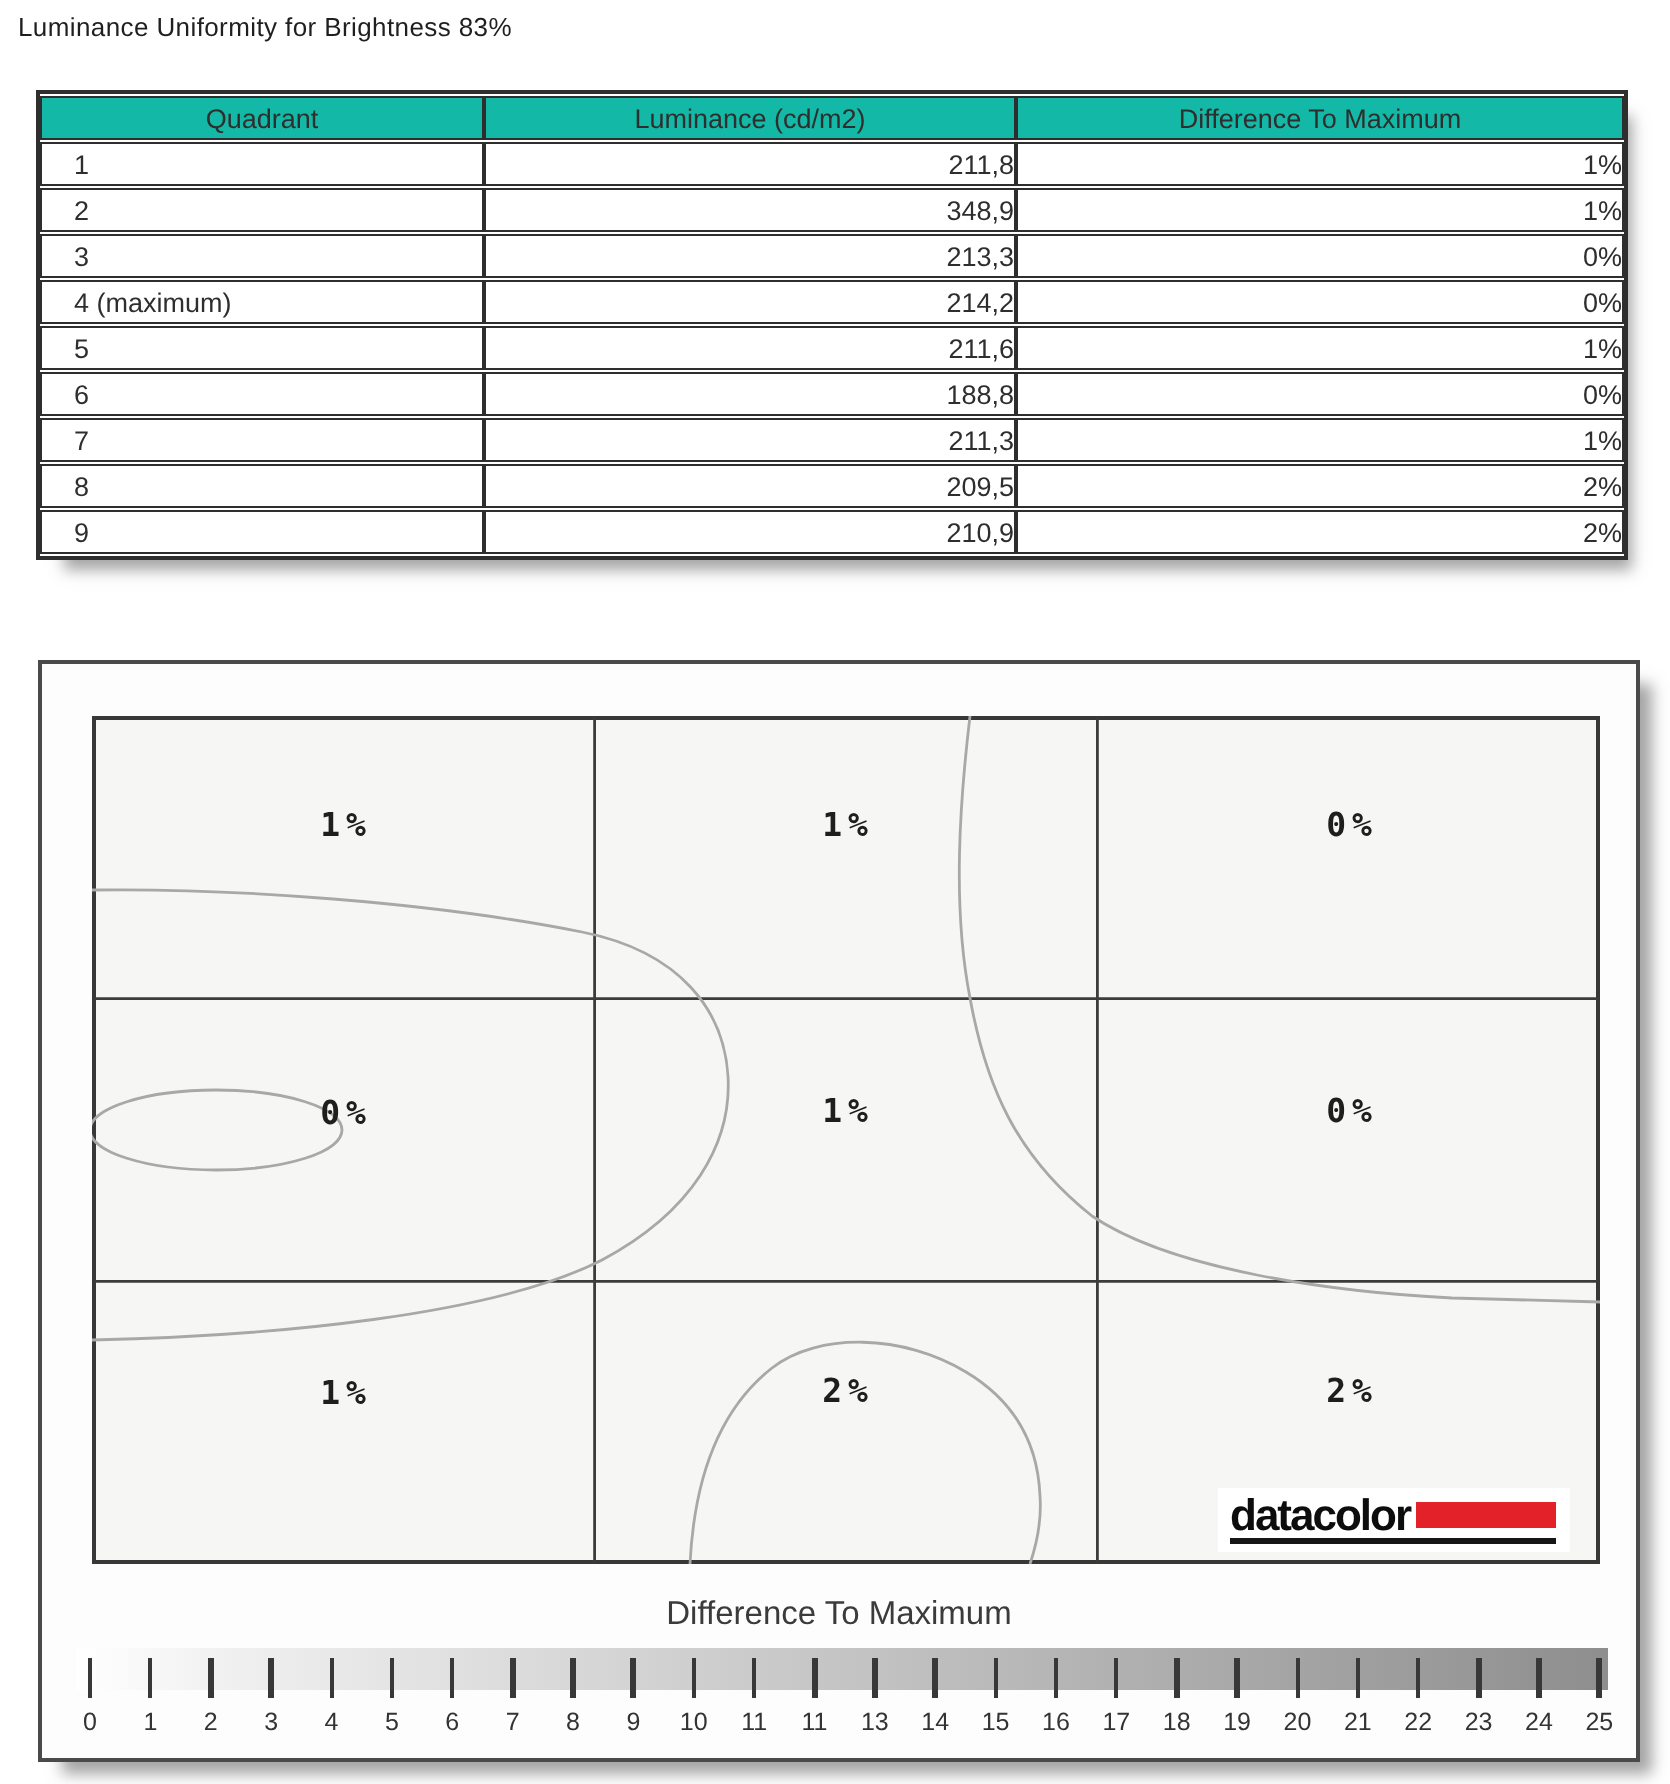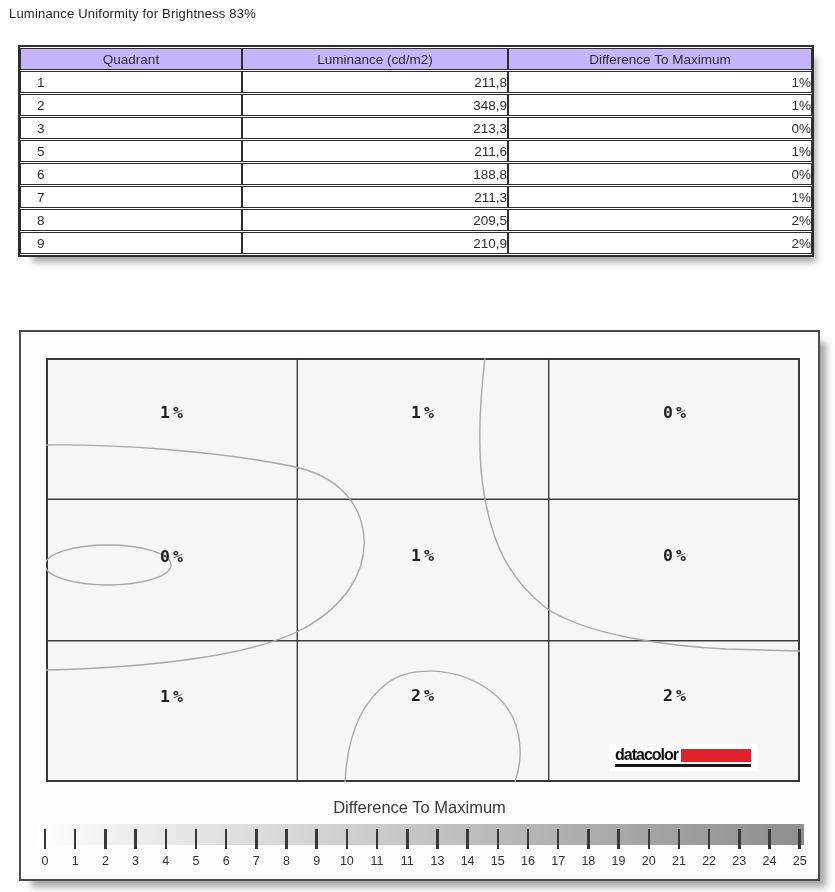--- a/index.html
+++ b/index.html
@@ -23,21 +23,21 @@
   table.lum {
     width:792px; table-layout:fixed;
     border-collapse:separate; border-spacing:0 1px;
     background:#ffffff; border:2px solid #2e2e2e;
   }
   table.lum th, table.lum td {
     border:1px solid #2e2e2e; height:22px;
     font-size:13.5px; font-weight:400; color:#2e2e2e;
     overflow:hidden; white-space:nowrap;
   }
-  table.lum th { background:#c4b5fd; text-align:center; }
+  table.lum th { background:#14b8a6; text-align:center; }
   td.c-quad { text-align:left; padding-left:16px; }
   td.c-lum, td.c-diff { text-align:right; }
 
   
   .chart-box {
     position:absolute; left:19px; top:330px; width:801px; height:551px;
     background:#fdfdfd; border:2.5px solid #4a4a4a;
     box-shadow:9px 9px 7px -3px rgba(90,90,90,0.55);
   }
   .plot {
@@ -52,21 +52,21 @@
   
   .logo {
     position:absolute; left:588px; top:412px;
     background:#ffffff; padding:5px 7px 4px 6px;
   }
   .logo-inner {
     display:flex; align-items:center;
     border-bottom:3px solid #161616; padding-bottom:2px;
   }
   .logo-text {
-    font-weight:bold; font-size:16px; line-height:0.8;
+    font-weight:bold; font-size:22px; line-height:0.8;
     letter-spacing:-1px; color:#0d0d0d;
   }
   .logo-bar { width:70px; height:13px; background:#e32128; margin-left:3px; }
 
   
   .scale-title {
     position:absolute; left:0; right:0; top:466px; text-align:center;
     font-size:16.5px; color:#3b3b3b;
   }
   .scale-bar {
@@ -105,20 +105,25 @@
       <td class="c-diff">1%</td>
     </tr>
     <tr>
       <td class="c-quad">2</td>
       <td class="c-lum">348,9</td>
       <td class="c-diff">1%</td>
     </tr>
     <tr>
       <td class="c-quad">3</td>
       <td class="c-lum">213,3</td>
+      <td class="c-diff">0%</td>
+    </tr>
+    <tr>
+      <td class="c-quad">4 (maximum)</td>
+      <td class="c-lum">214,2</td>
       <td class="c-diff">0%</td>
     </tr>
     <tr>
       <td class="c-quad">5</td>
       <td class="c-lum">211,6</td>
       <td class="c-diff">1%</td>
     </tr>
     <tr>
       <td class="c-quad">6</td>
       <td class="c-lum">188,8</td>

